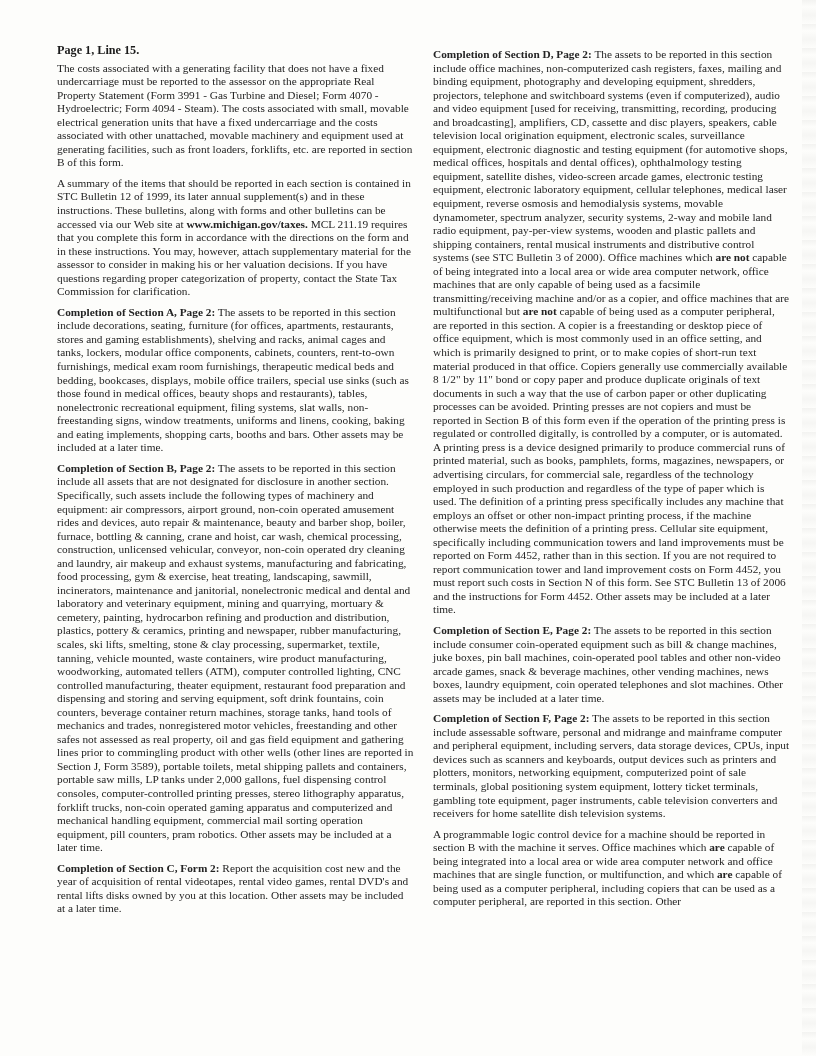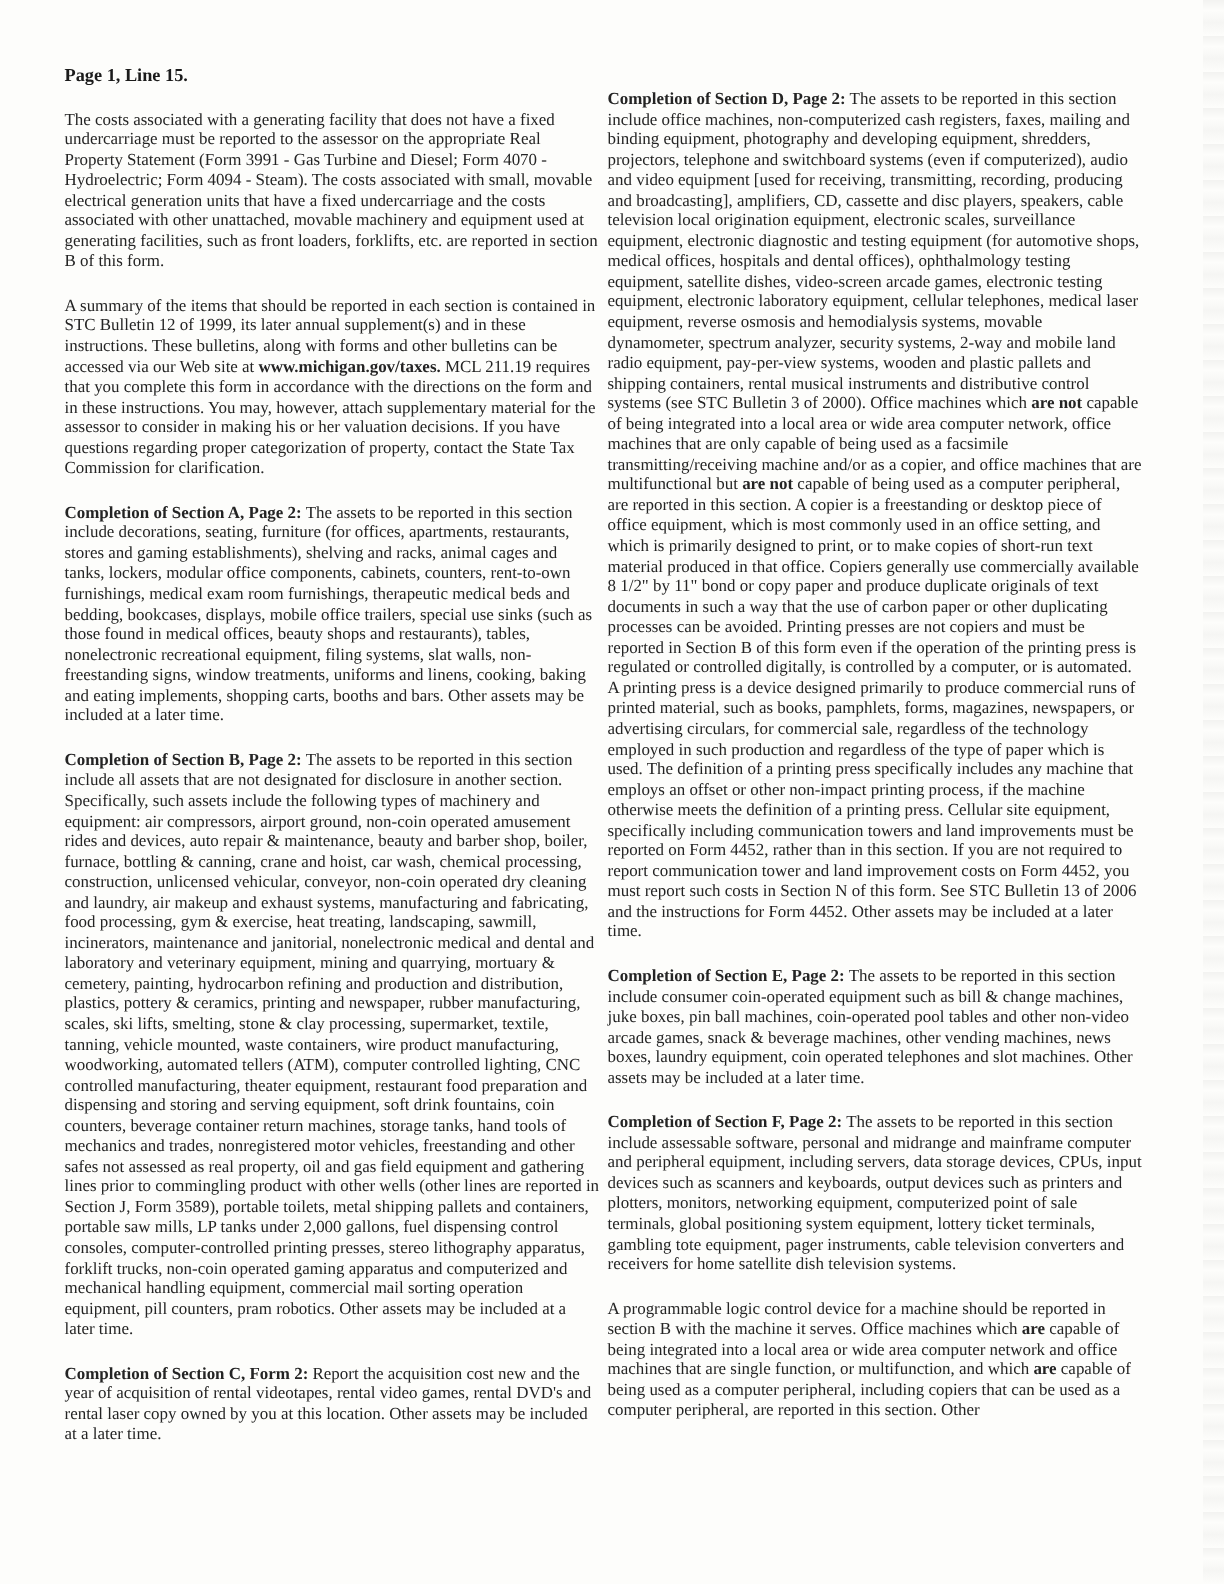--- a/index.html
+++ b/index.html
@@ -35,29 +35,30 @@
   }
   .page-header {
     font-family: "Liberation Sans", "DejaVu Sans", sans-serif;
     font-size: 9.5px;
     letter-spacing: 0.2px;
     color: #3c3c3c;
     margin: 0 0 10px 1px;
   }
   .columns {
     display: flex;
-    gap: 5px;
+    gap: 19px;
     align-items: flex-start;
+    justify-content: flex-end;
   }
   .col {
     width: 357px;
     flex: 0 0 357px;
   }
   .col p {
-    margin: 16px 0 7px 0;
+    margin: 4px 0 7px 0;
     font-size: 11.3px;
     line-height: 13.55px;
     text-align: left;
     color: #242424;
   }
   .col p.heading {
     font-size: 12.2px;
     font-weight: bold;
     margin: 0 0 3px 0;
     color: #1b1b1b;
@@ -73,21 +74,21 @@
   <div class="scan-edge"></div>
 
 
   <div class="columns">
     <div class="col">
         <p class="heading"><span class="b">Page 1, Line 15.</span></p>
         <p><span>The costs associated with a generating facility that does not have a fixed undercarriage must be reported to the assessor on the appropriate Real Property Statement (Form 3991 - Gas Turbine and Diesel; Form 4070 - Hydroelectric; Form 4094 - Steam).  The costs associated with small, movable electrical generation units that have a fixed undercarriage and the costs associated with other unattached, movable machinery and equipment used at generating facilities, such as front loaders, forklifts, etc. are reported in section B of this form.</span></p>
         <p><span>A summary of the items that should be reported in each section is contained in STC Bulletin 12 of 1999, its later annual supplement(s) and in these instructions.  These bulletins, along with forms and other bulletins can be accessed via our Web site at </span><span class="b">www.michigan.gov/taxes.</span><span> MCL 211.19 requires that you complete this form in accordance with the directions on the form and in these instructions.  You may, however, attach supplementary material for the assessor to consider in making his or her valuation decisions.  If you have questions regarding proper categorization of property, contact the State Tax Commission for clarification.</span></p>
         <p><span class="b">Completion of Section A, Page 2:</span><span> The assets to be reported in this section include decorations, seating, furniture (for offices, apartments, restaurants, stores and gaming establishments), shelving and racks, animal cages and tanks, lockers, modular office components, cabinets, counters, rent-to-own furnishings, medical exam room furnishings, therapeutic medical beds and bedding, bookcases, displays, mobile office trailers, special use sinks (such as those found in medical offices, beauty shops and restaurants), tables, nonelectronic recreational equipment, filing systems, slat walls, non-freestanding signs, window treatments, uniforms and linens, cooking, baking and eating implements, shopping carts, booths and bars.  Other assets may be included at a later time.</span></p>
         <p><span class="b">Completion of Section B, Page 2:</span><span> The assets to be reported in this section include all assets that are not designated for disclosure in another section.  Specifically, such assets include the following types of machinery and equipment: air compressors, airport ground, non-coin operated amusement rides and devices, auto repair &amp; maintenance, beauty and barber shop, boiler, furnace, bottling &amp; canning, crane and hoist, car wash, chemical processing, construction, unlicensed vehicular, conveyor, non-coin operated dry cleaning and laundry, air makeup and exhaust systems, manufacturing and fabricating, food processing, gym &amp; exercise, heat treating, landscaping, sawmill, incinerators, maintenance and janitorial, nonelectronic medical and dental and laboratory and veterinary equipment, mining and quarrying, mortuary &amp; cemetery, painting, hydrocarbon refining and production and distribution, plastics, pottery &amp; ceramics, printing and newspaper, rubber manufacturing, scales, ski lifts, smelting, stone &amp; clay processing, supermarket, textile, tanning, vehicle mounted, waste containers, wire product manufacturing, woodworking, automated tellers (ATM), computer controlled lighting, CNC controlled manufacturing, theater equipment, restaurant food preparation and dispensing and storing and serving equipment, soft drink fountains, coin counters, beverage container return machines, storage tanks, hand tools of mechanics and trades, nonregistered motor vehicles, freestanding and other safes not assessed as real property, oil and gas field equipment and gathering lines prior to commingling product with other wells (other lines are reported in Section J, Form 3589), portable toilets, metal shipping pallets and containers, portable saw mills, LP tanks under 2,000 gallons, fuel dispensing control consoles, computer-controlled printing presses, stereo lithography apparatus, forklift trucks, non-coin operated gaming apparatus and computerized and mechanical handling equipment, commercial mail sorting operation equipment, pill counters, pram robotics. Other assets may be included at a later time.</span></p>
-        <p><span class="b">Completion of  Section C, Form 2:</span><span> Report the acquisition cost new and the year of acquisition of rental videotapes, rental video games, rental DVD's and rental laser copy owned by you at this location.  Other assets may be included at a later time.</span></p>
+        <p><span class="b">Completion of  Section C, Form 2:</span><span> Report the acquisition cost new and the year of acquisition of rental videotapes, rental video games, rental DVD's and rental lifts disks owned by you at this location.  Other assets may be included at a later time.</span></p>
       </div>
     <div class="col">
         <p><span class="b">Completion of Section D, Page 2:</span><span> The assets to be reported in this section include office machines, non-computerized cash registers, faxes, mailing and binding equipment, photography and developing equipment, shredders, projectors, telephone and switchboard systems (even if computerized), audio and video equipment [used for receiving, transmitting, recording, producing and broadcasting], amplifiers, CD, cassette and disc players, speakers, cable television local origination equipment, electronic scales, surveillance equipment, electronic diagnostic and testing equipment (for automotive shops, medical offices, hospitals and dental offices), ophthalmology testing equipment, satellite dishes, video-screen arcade games, electronic testing equipment, electronic laboratory equipment, cellular telephones, medical laser equipment, reverse osmosis and hemodialysis systems, movable dynamometer, spectrum analyzer, security systems, 2-way and mobile land radio equipment, pay-per-view systems, wooden and plastic pallets and shipping containers, rental musical instruments and distributive control systems (see STC Bulletin 3 of 2000).  Office machines which </span><span class="b">are not</span><span> capable of being integrated into a local area or wide area computer network, office machines that are only capable of being used as a facsimile transmitting/receiving machine and/or as a copier, and office machines that are multifunctional but </span><span class="b">are not</span><span> capable of being used as a computer peripheral, are reported in this section. A copier is a freestanding or desktop piece of office equipment, which is most commonly used in an office setting, and which is primarily designed to print, or to make copies of short-run text material produced in that office. Copiers generally use commercially available 8 1/2" by 11" bond or copy paper and produce duplicate originals of text documents in such a way that the use of carbon paper or other duplicating processes can be avoided. Printing presses are not copiers and must be reported in Section B of this form even if the operation of the printing press is regulated or controlled digitally, is controlled by a computer, or is automated. A printing press is a device designed primarily to produce commercial runs of printed material, such as books, pamphlets, forms, magazines, newspapers, or advertising circulars, for commercial sale, regardless of the technology employed in such production and regardless of the type of paper which is used. The definition of a printing press specifically includes any machine that employs an offset or other non-impact printing process, if the machine otherwise meets the definition of a printing press. Cellular site equipment, specifically including communication towers and land improvements must be reported on Form 4452, rather than in this section. If you are not required to report communication tower and land improvement costs on Form 4452, you must report such costs in Section N of this form. See STC Bulletin 13 of 2006 and the instructions for Form 4452.  Other assets may be included at a later time.</span></p>
         <p><span class="b">Completion of Section E, Page 2:</span><span> The assets to be reported in this section include consumer coin-operated equipment such as bill &amp; change machines, juke boxes, pin ball machines, coin-operated pool tables and other non-video arcade games, snack &amp; beverage machines, other vending machines, news boxes, laundry equipment, coin operated telephones and slot machines.  Other assets may be included at a later time.</span></p>
         <p><span class="b">Completion of Section F, Page 2:</span><span> The assets to be reported in this section include assessable software, personal and midrange and mainframe computer and peripheral equipment, including servers, data storage devices, CPUs, input devices such as scanners and keyboards, output devices such as printers and plotters, monitors, networking equipment, computerized point of sale terminals, global positioning system equipment, lottery ticket terminals, gambling tote equipment, pager instruments, cable television converters and receivers for home satellite dish television systems.</span></p>
         <p><span>A programmable logic control device for a machine should be reported in section B with the machine it serves.  Office machines which </span><span class="b">are</span><span> capable of being integrated into a local area or wide area computer network and office machines that are single function, or multifunction, and which </span><span class="b">are</span><span> capable of being used as a computer peripheral, including copiers that can be used as a computer peripheral, are reported in this section.  Other</span></p>
       </div>
   </div>
 </div>
 

